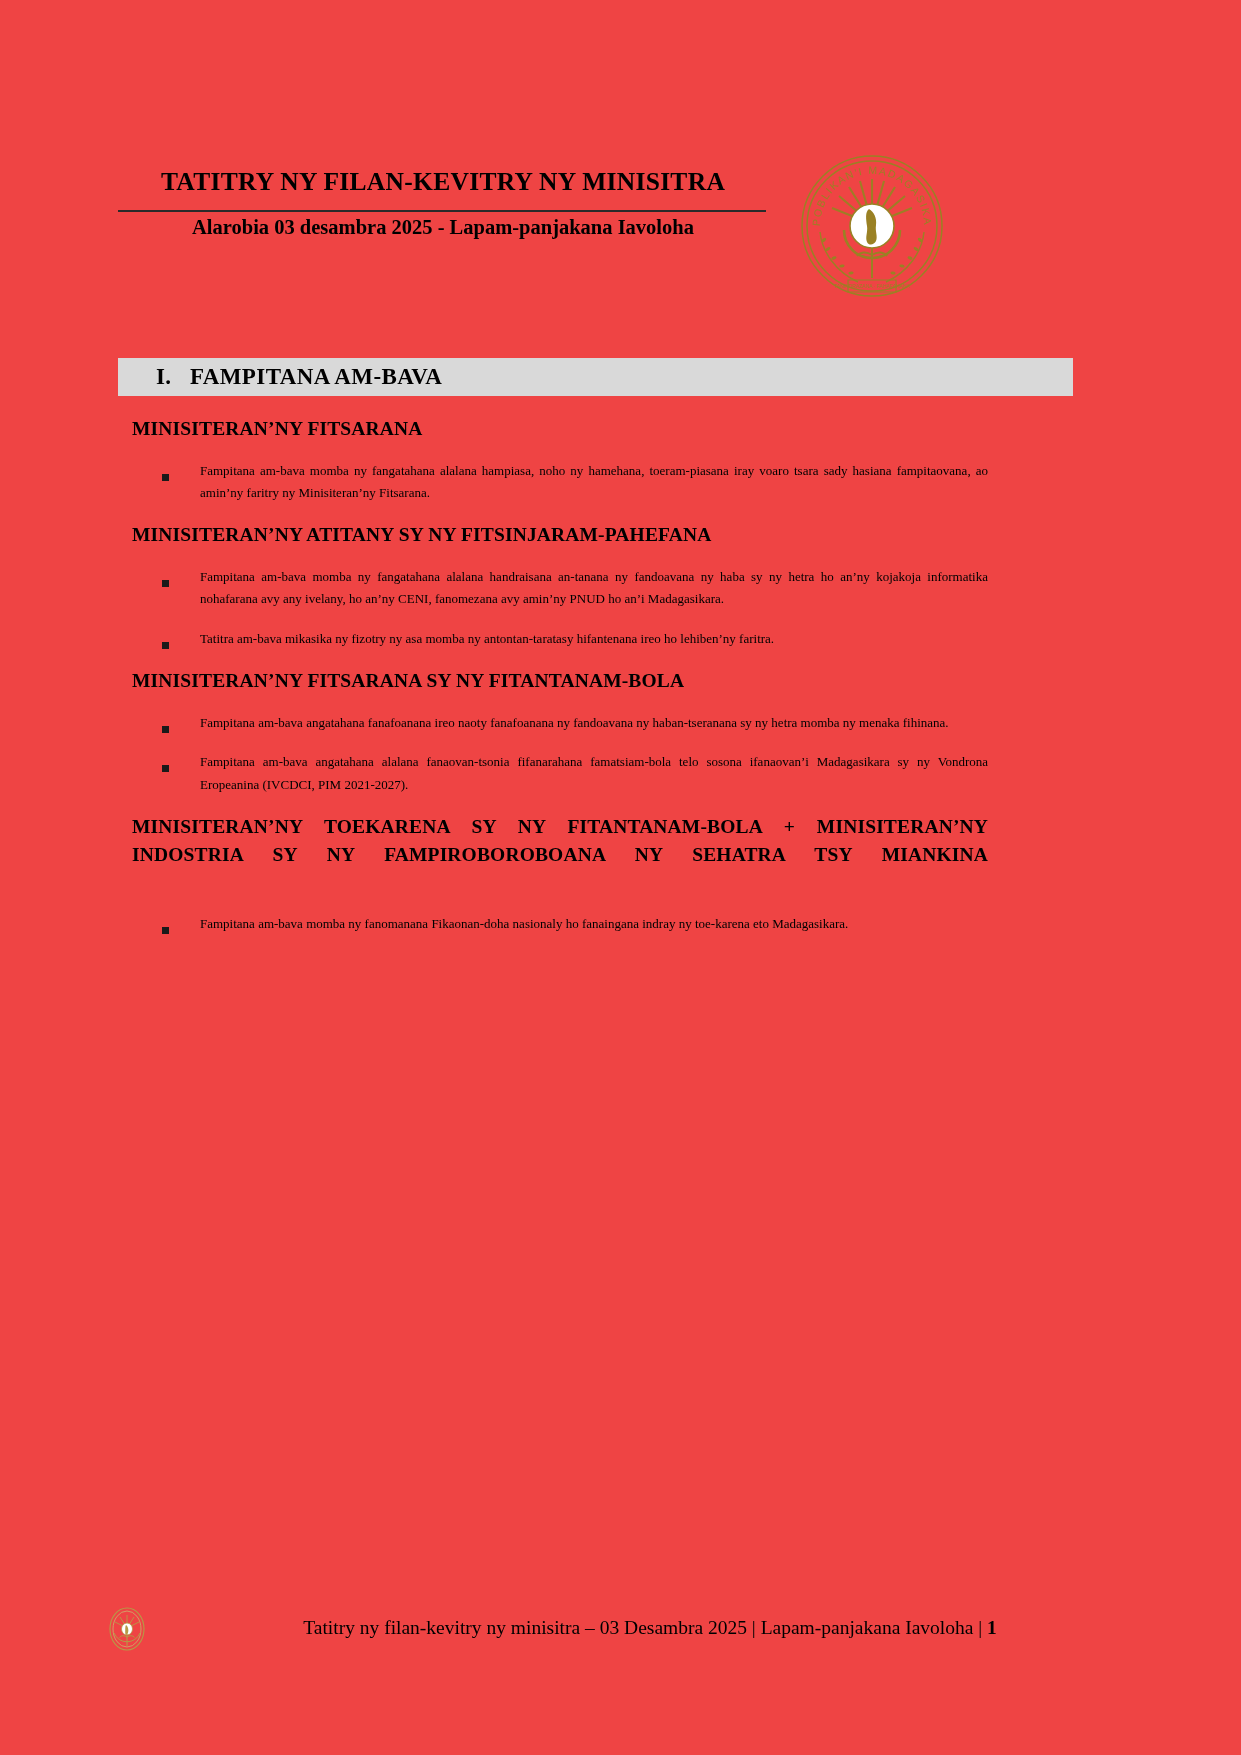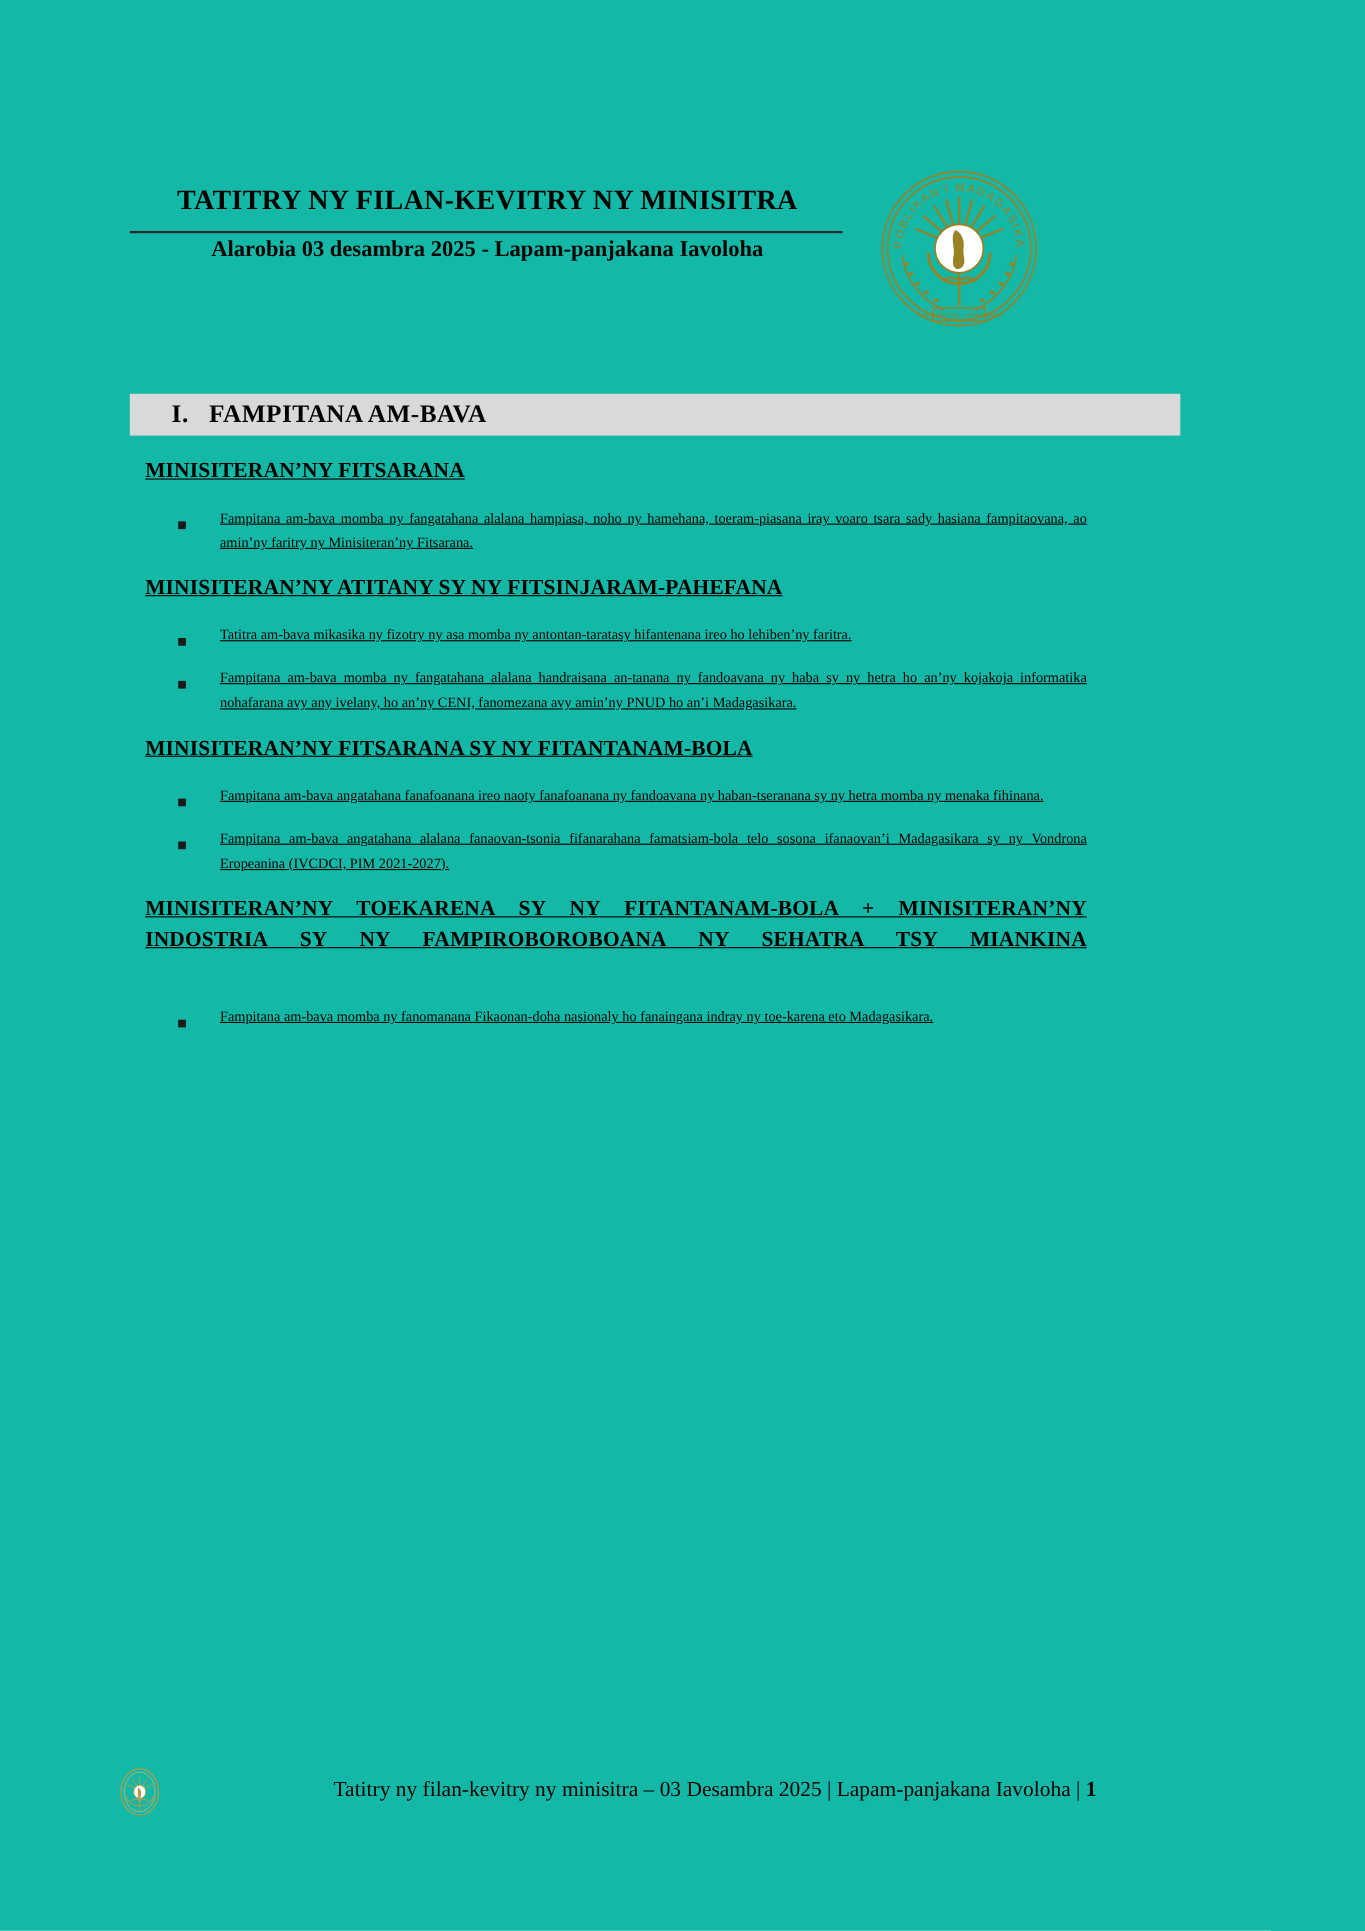--- a/index.html
+++ b/index.html
@@ -12,21 +12,21 @@
     color: #000000;
     position: relative;
     overflow: hidden;
   }
 
   .page {
     position: absolute;
     left: 0; top: 0;
     width: 1241px;
     height: 1755px;
-    background: #14b8a6;
+    background: #ef4444;
   }
 
   
   .header {
     position: absolute;
     left: 118px;
     top: 150px;
     width: 1005px;
     height: 165px;
   }
@@ -105,21 +105,21 @@
     letter-spacing: 0.15px;
   }
   .ministry-heading.spaced {
     text-align: justify;
   }
   .ministry-heading.spaced::after {
     content: "";
     display: inline-block;
     width: 100%;
   }
-  .block { margin-bottom: 17px; text-decoration: underline; }
+  .block { margin-bottom: 17px; }
   .block:last-child { margin-bottom: 0; }
 
   ul.bullets {
     list-style: none;
     margin: 0;
     padding: 0;
   }
   ul.bullets li {
     position: relative;
     padding-left: 68px;
@@ -249,22 +249,22 @@
     <div class="block">
       <div class="ministry-heading">MINISITERAN’NY FITSARANA</div>
       <ul class="bullets">
         <li>Fampitana am-bava momba ny fangatahana alalana hampiasa, noho ny hamehana, toeram-piasana iray voaro tsara sady hasiana fampitaovana, ao amin’ny faritry ny Minisiteran’ny Fitsarana.</li>
       </ul>
     </div>
 
     <div class="block">
       <div class="ministry-heading">MINISITERAN’NY ATITANY SY NY FITSINJARAM-PAHEFANA</div>
       <ul class="bullets">
+        <li>Fampitana am-bava momba ny fangatahana alalana handraisana an-tanana ny fandoavana ny haba sy ny hetra ho an’ny kojakoja informatika nohafarana avy any ivelany, ho an’ny CENI, fanomezana avy amin’ny PNUD ho an’i Madagasikara.</li>
         <li>Tatitra am-bava mikasika ny fizotry ny asa momba ny antontan-taratasy hifantenana ireo ho lehiben’ny faritra.</li>
-        <li>Fampitana am-bava momba ny fangatahana alalana handraisana an-tanana ny fandoavana ny haba sy ny hetra ho an’ny kojakoja informatika nohafarana avy any ivelany, ho an’ny CENI, fanomezana avy amin’ny PNUD ho an’i Madagasikara.</li>
       </ul>
     </div>
 
     <div class="block">
       <div class="ministry-heading">MINISITERAN’NY FITSARANA SY NY FITANTANAM-BOLA</div>
       <ul class="bullets">
         <li>Fampitana am-bava angatahana fanafoanana ireo naoty fanafoanana ny fandoavana ny haban-tseranana sy ny hetra momba ny menaka fihinana.</li>
         <li>Fampitana am-bava angatahana alalana fanaovan-tsonia fifanarahana famatsiam-bola telo sosona ifanaovan’i Madagasikara sy ny Vondrona Eropeanina (IVCDCI, PIM 2021-2027).</li>
       </ul>
     </div>

